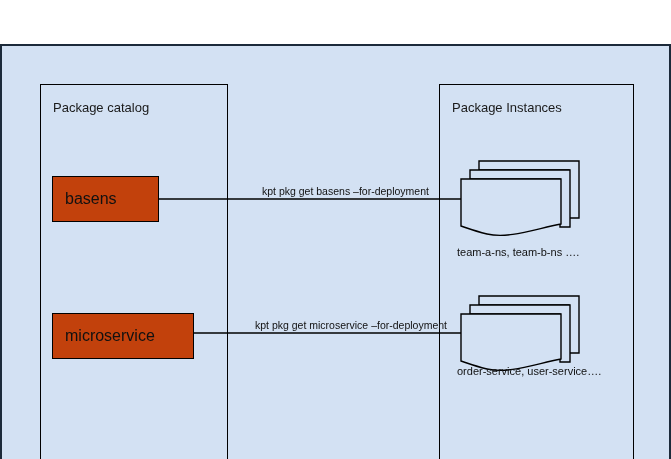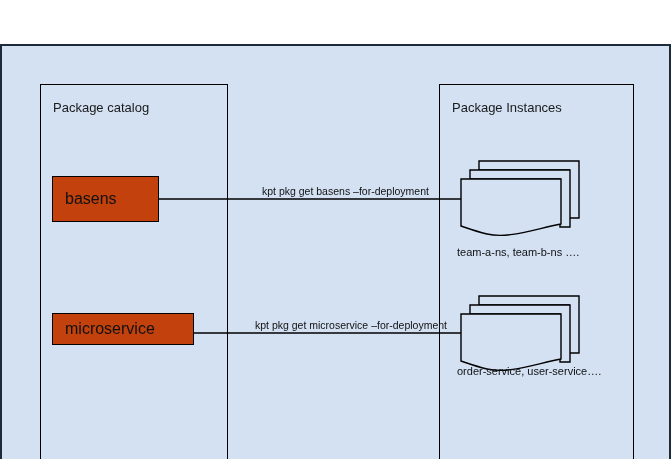--- a/index.html
+++ b/index.html
@@ -79,21 +79,21 @@
   <div class="container-box" style="left:38px; top:38px; width:188px; height:382px;"></div>
   <div class="container-title" style="left:51px; top:54px;">Package catalog</div>
 
   <div class="container-box" style="left:437px; top:38px; width:195px; height:379px;"></div>
   <div class="container-title" style="left:450px; top:54px;">Package Instances</div>
 
   <div class="pkg-box" style="left:50px; top:130px; width:107px; height:46px;">
     <span class="pkg-label">basens</span>
   </div>
 
-  <div class="pkg-box" style="left:50px; top:267px; width:142px; height:32px;">
+  <div class="pkg-box" style="left:50px; top:267px; width:142px; height:46px;">
     <span class="pkg-label">microservice</span>
   </div>
 
   <svg class="arrow-svg" style="left:157px; top:141px;" width="320" height="24" viewBox="0 0 320 24">
     <line x1="0" y1="12" x2="307" y2="12" stroke="#000000" stroke-width="1.4"></line>
     <polygon points="307,7.5 318,12 307,16.5" fill="#000000"></polygon>
   </svg>
   <div class="arrow-label" style="left:240px; top:139px;">kpt pkg get basens –for-deployment</div>
 
   <svg class="arrow-svg" style="left:192px; top:275px;" width="285" height="24" viewBox="0 0 285 24">

